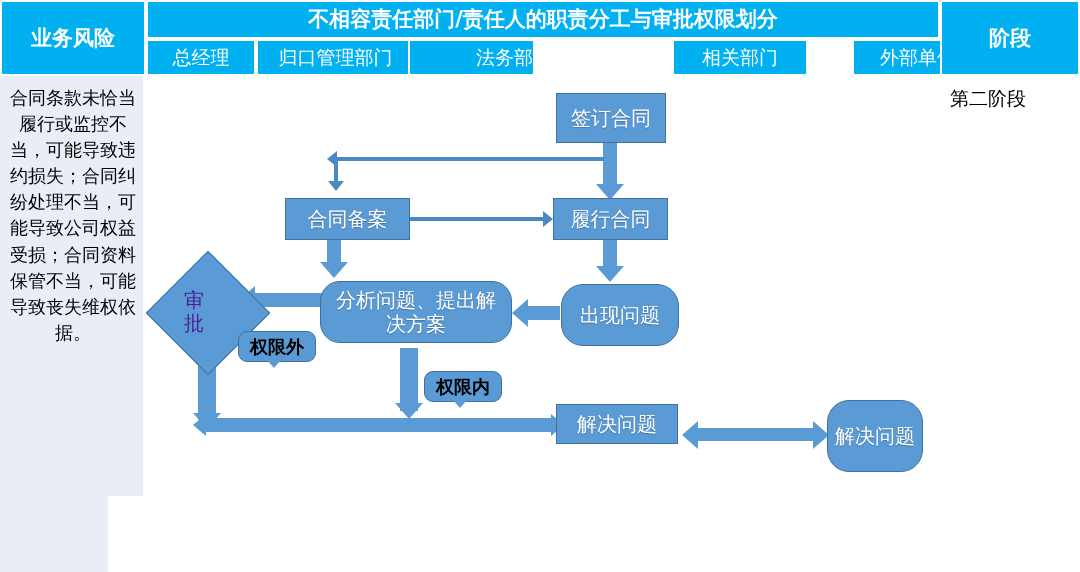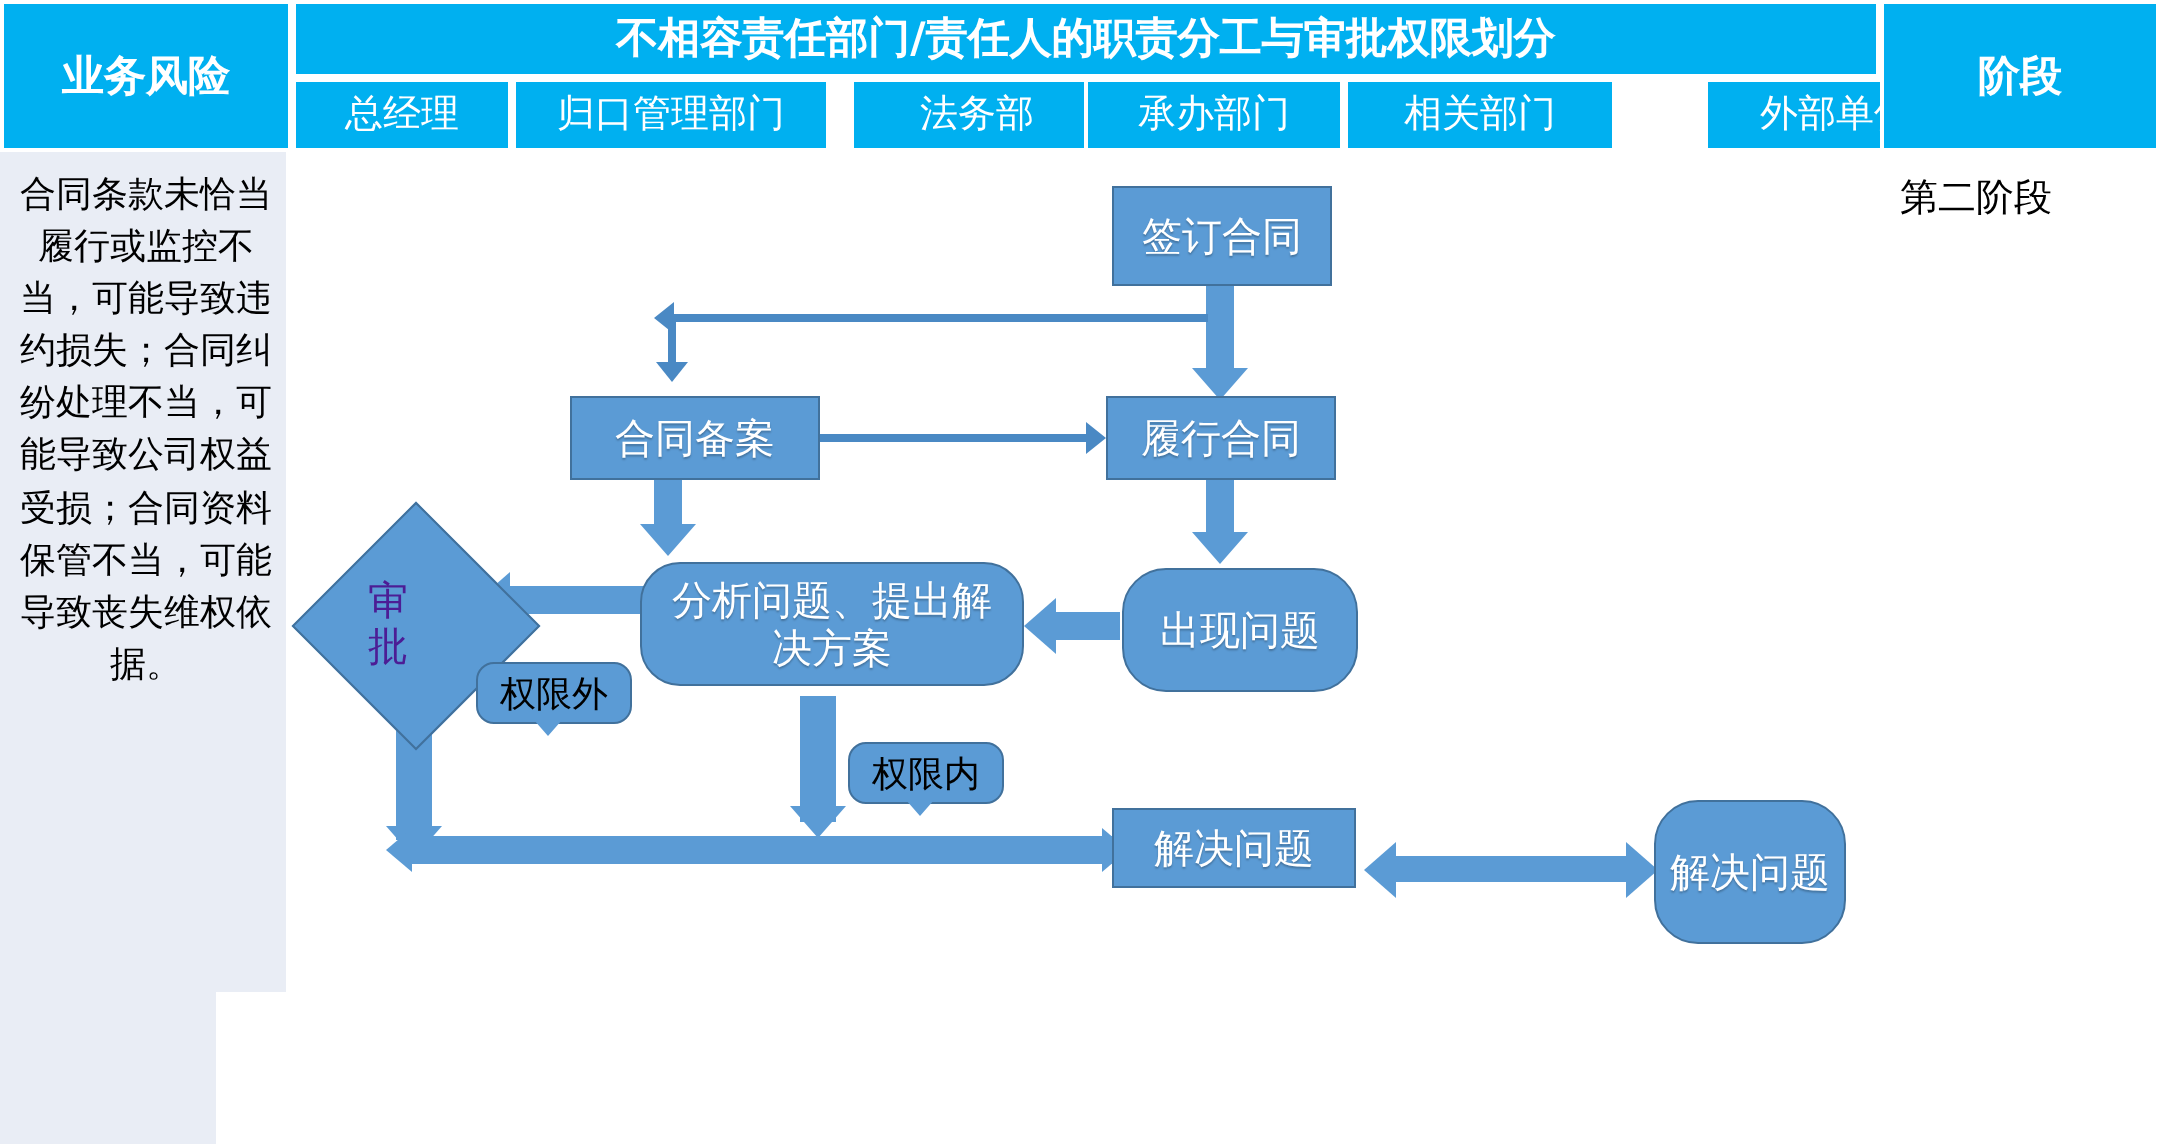--- a/index.html
+++ b/index.html
@@ -66,21 +66,21 @@
     color:#4c1d95;font-size:20px;line-height:1.15;
     text-align:center;
     display:flex;align-items:center;justify-content:center;
   }
   .callout{
     position:absolute;box-sizing:border-box;
     background:#5b9bd5;
     border:1px solid #41719c;
     border-radius:9px;
     color:#000000;font-size:18px;
-    display:flex;align-items:center;justify-content:center;
+    display:flex;align-items:center;justify-content:center;font-weight:bold;
   }
   .callout .tail{
     position:absolute;
     bottom:-7px;left:28px;
     width:0;height:0;
     border-left:7px solid transparent;
     border-right:7px solid transparent;
     border-top:8px solid #5b9bd5;
   }
 
@@ -112,25 +112,22 @@
   <div class="cell hdr hdr-main" style="left:146px;top:0;width:794px;height:39px;">
     <span>不相容责任部门/责任人的职责分工与审批权限划分</span>
   </div>
 
   <div class="cell hdr hdr-sub" style="left:146px;top:39px;width:110px;height:37px;">
     <span>总经理</span>
   </div>
   <div class="cell hdr hdr-sub" style="left:256px;top:39px;width:159px;height:37px;">
     <span>归口管理部门</span>
   </div>
-  <div class="cell hdr hdr-sub" style="left:425px;top:39px;width:127px;height:37px;">
+  <div class="cell hdr hdr-sub" style="left:408px;top:39px;width:127px;height:37px;justify-content:flex-end;">
     <span>法务部</span>
-  </div>
-  <div class="cell hdr hdr-sub" style="left:542px;top:39px;width:130px;height:37px;">
-    <span>承办部门</span>
   </div>
   <div class="cell hdr hdr-sub" style="left:672px;top:39px;width:136px;height:37px;">
     <span>相关部门</span>
   </div>
   <div class="cell hdr hdr-sub" style="left:852px;top:39px;width:132px;height:37px;">
     <span>外部单位</span>
   </div>
 
   <div class="cell hdr hdr-main" style="left:940px;top:0;width:140px;height:76px;">
     <span>阶段</span>

